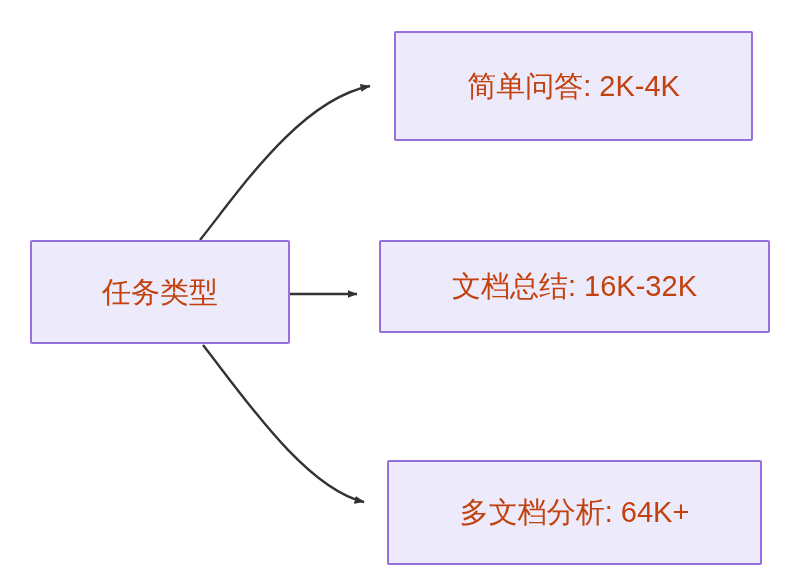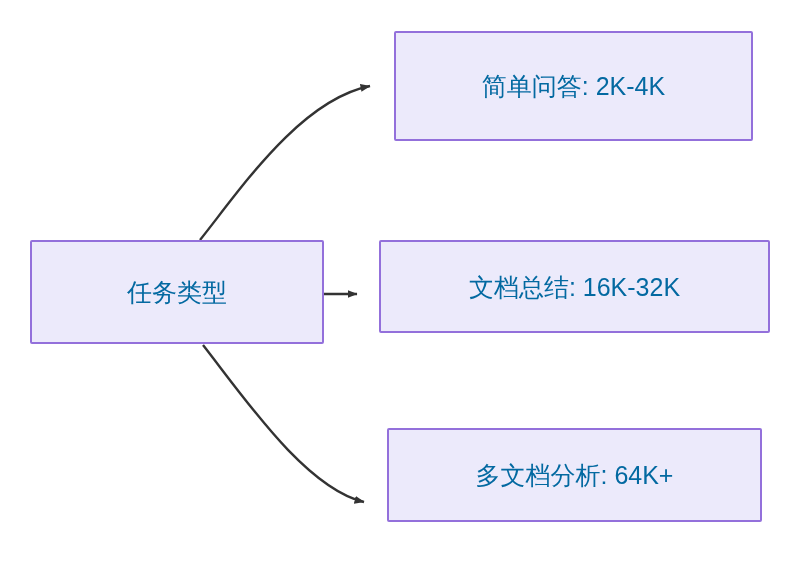--- a/index.html
+++ b/index.html
@@ -33,50 +33,50 @@
     position: absolute;
     box-sizing: border-box;
     background: #ECEAFB;
     border: 2px solid #9370DB;
     border-radius: 2px;
     display: flex;
     align-items: center;
     justify-content: center;
   }
   .node-label {
-    color: #0369a1;
-    font-size: 25px;
+    color: #c2410c;
+    font-size: 29px;
     line-height: 1.2;
     white-space: nowrap;
     font-weight: normal;
   }
   #node-root {
     left: 30px;
     top: 240px;
-    width: 294px;
+    width: 260px;
     height: 104px;
     justify-content: center;
   }
   #node-simple-qa {
     left: 394px;
     top: 31px;
     width: 359px;
     height: 110px;
   }
   #node-doc-summary {
     left: 379px;
     top: 240px;
     width: 391px;
     height: 93px;
   }
   #node-multi-doc {
     left: 387px;
-    top: 428px;
+    top: 460px;
     width: 375px;
-    height: 94px;
+    height: 105px;
   }
 </style>
 </head>
 <body>
 
 <div id="diagram-canvas">
 
   <svg class="edge-layer" viewBox="0 0 787 572" width="787" height="572" xmlns="http://www.w3.org/2000/svg">
     <defs>
       <marker id="arrowhead" markerWidth="10" markerHeight="8" refX="9.5" refY="4" orient="auto" markerUnits="userSpaceOnUse">

